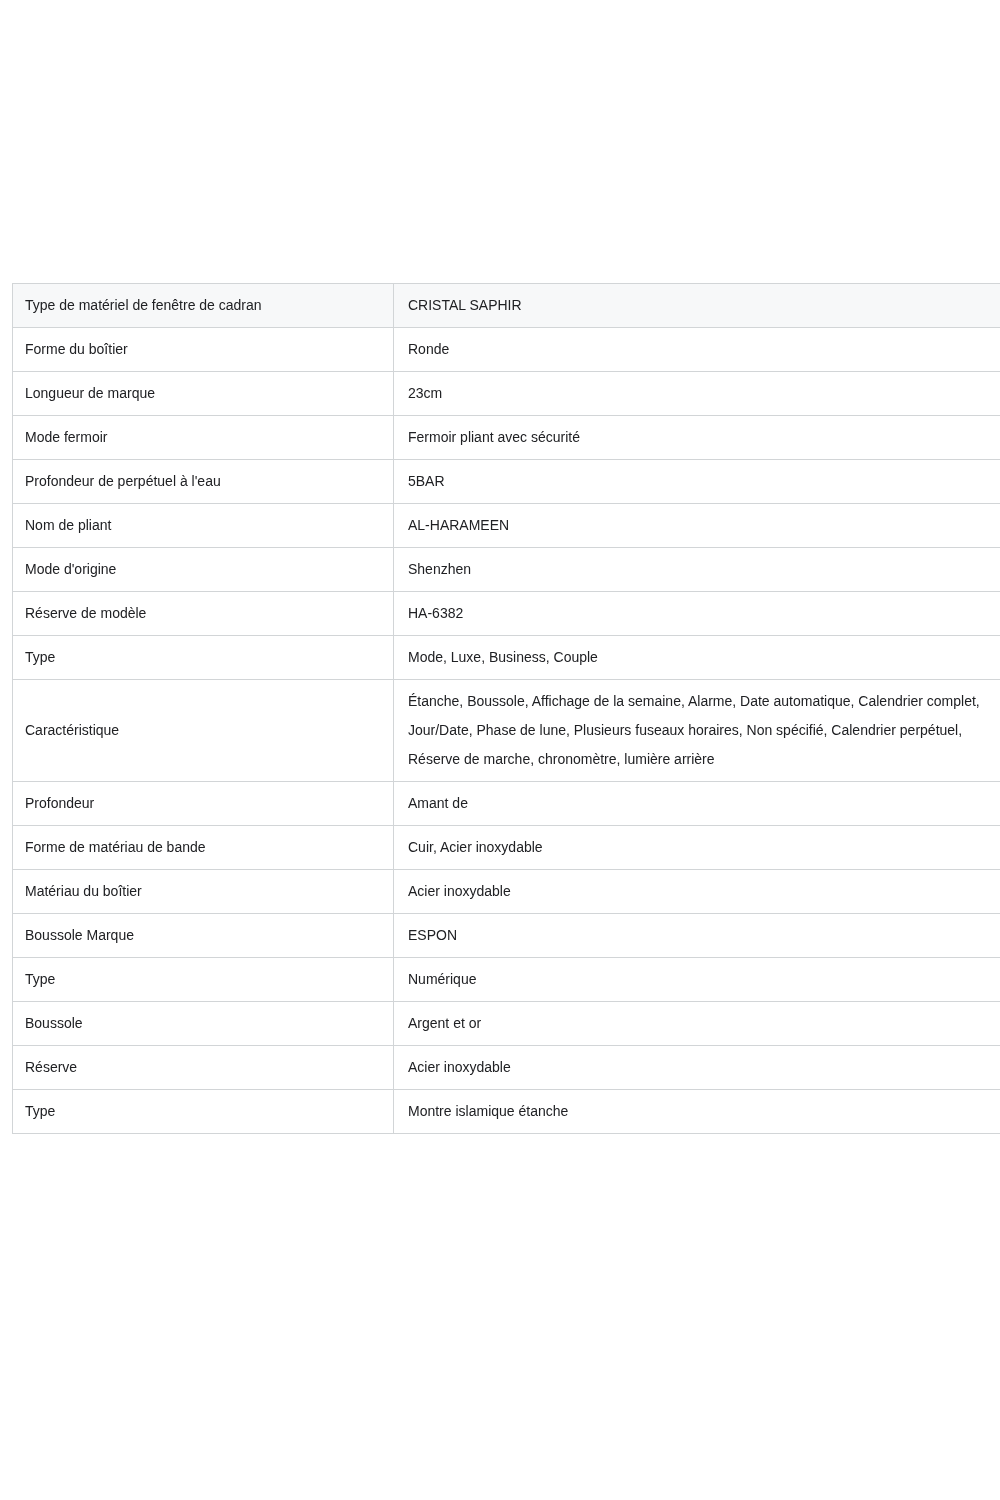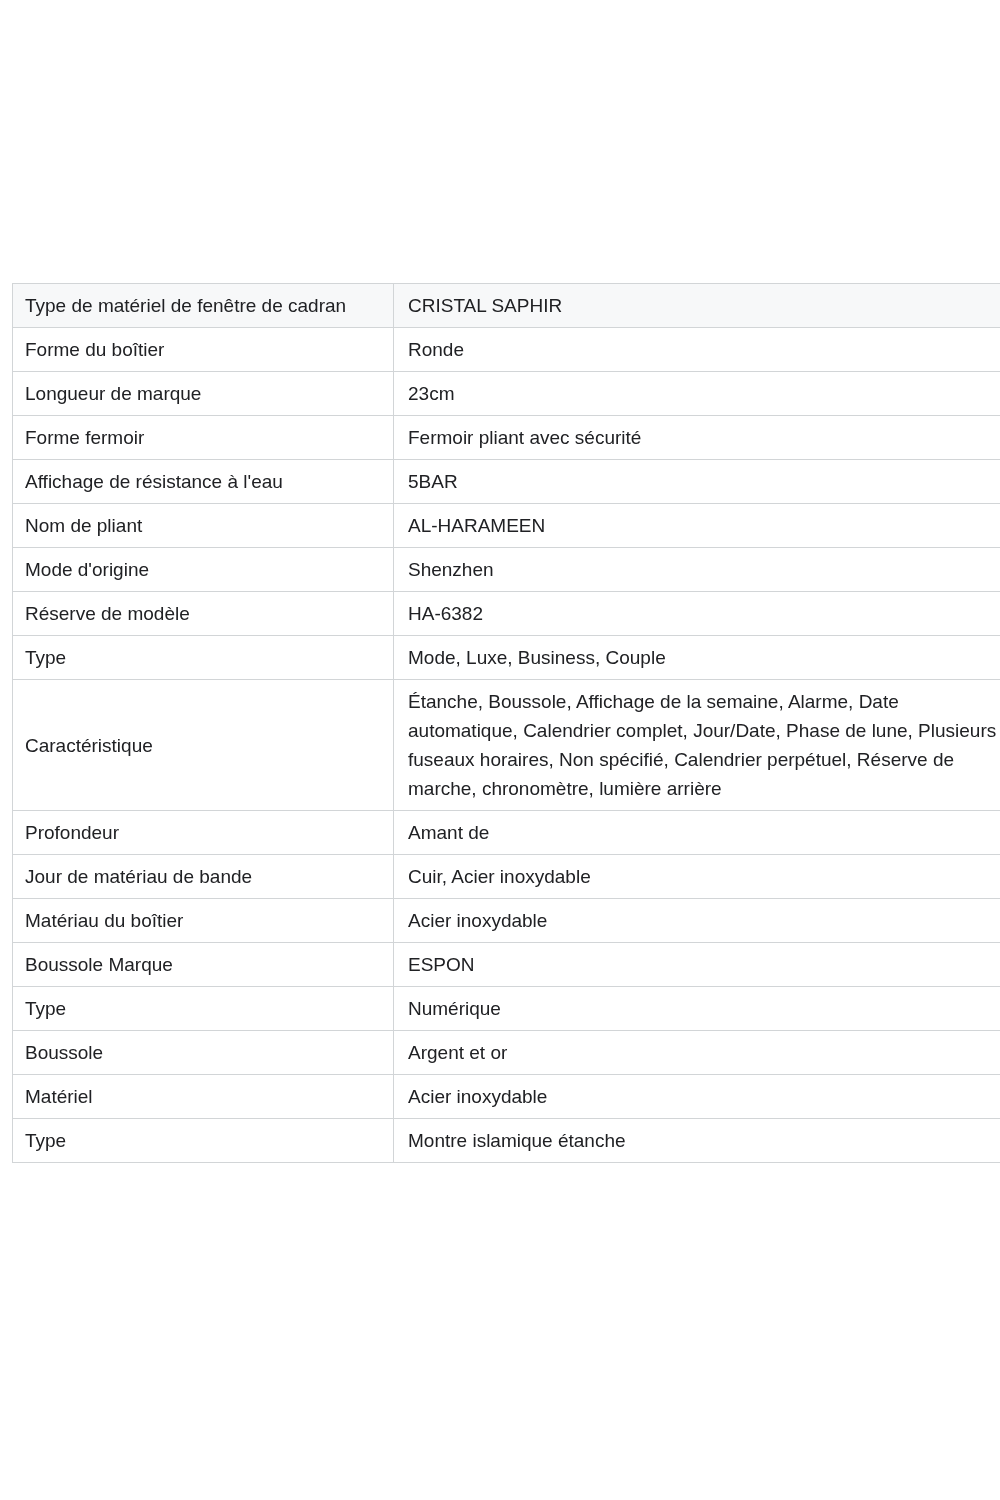--- a/index.html
+++ b/index.html
@@ -18,21 +18,21 @@
   }
   table.spec {
     border-collapse: collapse;
     table-layout: fixed;
     width: 1004px;
   }
   col.c-label { width: 381px; }
   col.c-value { width: 623px; }
   td.spec-cell {
     border: 1px solid var(--border-color, #d2d5d7);
-    font-size: 19px;
+    font-size: 14px;
     line-height: 29px;
     color: var(--text-color, #202124);
     vertical-align: middle;
     word-wrap: break-word;
   }
   td.label-cell { padding: 7px 12px; }
   td.value-cell { padding: 7px 14px; }
   tr.first-row td { background: var(--header-bg, #f7f8f9); }
 </style>
 </head>
@@ -51,25 +51,25 @@
       </tr>
       <tr>
         <td class="spec-cell label-cell">Forme du boîtier</td>
         <td class="spec-cell value-cell">Ronde</td>
       </tr>
       <tr>
         <td class="spec-cell label-cell">Longueur de marque</td>
         <td class="spec-cell value-cell">23cm</td>
       </tr>
       <tr>
-        <td class="spec-cell label-cell">Forme fermoir</td>
+        <td class="spec-cell label-cell">Mode fermoir</td>
         <td class="spec-cell value-cell">Fermoir pliant avec sécurité</td>
       </tr>
       <tr>
-        <td class="spec-cell label-cell">Affichage de résistance à l'eau</td>
+        <td class="spec-cell label-cell">Profondeur de perpétuel à l'eau</td>
         <td class="spec-cell value-cell">5BAR</td>
       </tr>
       <tr>
         <td class="spec-cell label-cell">Nom de pliant</td>
         <td class="spec-cell value-cell">AL-HARAMEEN</td>
       </tr>
       <tr>
         <td class="spec-cell label-cell">Mode d'origine</td>
         <td class="spec-cell value-cell">Shenzhen</td>
       </tr>
@@ -83,41 +83,41 @@
       </tr>
       <tr>
         <td class="spec-cell label-cell">Caractéristique</td>
         <td class="spec-cell value-cell">Étanche, Boussole, Affichage de la semaine, Alarme, Date automatique, Calendrier complet, Jour/Date, Phase de lune, Plusieurs fuseaux horaires, Non spécifié, Calendrier perpétuel, Réserve de marche, chronomètre, lumière arrière</td>
       </tr>
       <tr>
         <td class="spec-cell label-cell">Profondeur</td>
         <td class="spec-cell value-cell">Amant de</td>
       </tr>
       <tr>
-        <td class="spec-cell label-cell">Jour de matériau de bande</td>
+        <td class="spec-cell label-cell">Forme de matériau de bande</td>
         <td class="spec-cell value-cell">Cuir, Acier inoxydable</td>
       </tr>
       <tr>
         <td class="spec-cell label-cell">Matériau du boîtier</td>
         <td class="spec-cell value-cell">Acier inoxydable</td>
       </tr>
       <tr>
         <td class="spec-cell label-cell">Boussole Marque</td>
         <td class="spec-cell value-cell">ESPON</td>
       </tr>
       <tr>
         <td class="spec-cell label-cell">Type</td>
         <td class="spec-cell value-cell">Numérique</td>
       </tr>
       <tr>
         <td class="spec-cell label-cell">Boussole</td>
         <td class="spec-cell value-cell">Argent et or</td>
       </tr>
       <tr>
-        <td class="spec-cell label-cell">Matériel</td>
+        <td class="spec-cell label-cell">Réserve</td>
         <td class="spec-cell value-cell">Acier inoxydable</td>
       </tr>
       <tr>
         <td class="spec-cell label-cell">Type</td>
         <td class="spec-cell value-cell">Montre islamique étanche</td>
       </tr>
     </tbody>
   </table>
 </div>
 

